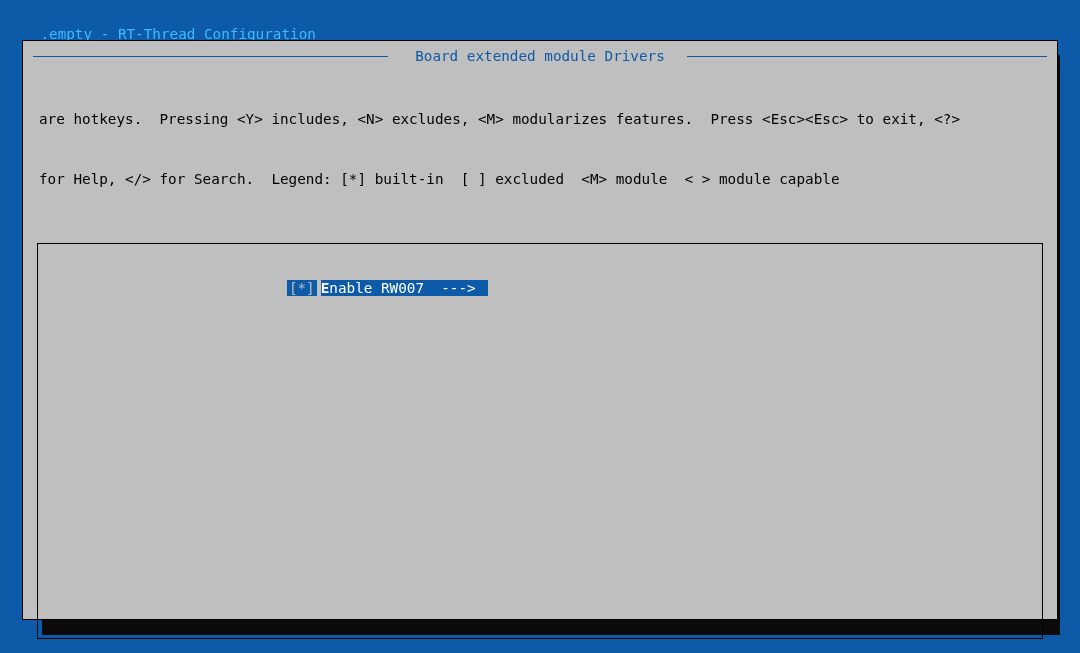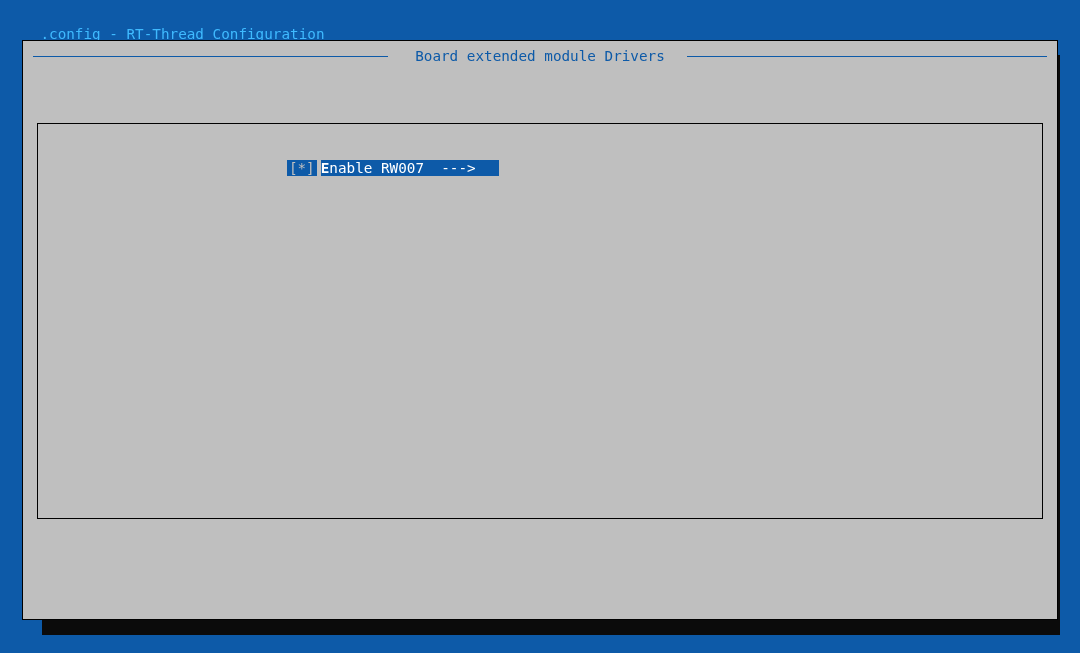--- a/index.html
+++ b/index.html
@@ -98,34 +98,34 @@
     padding: 0 2px;
   }
   .menu-row .gap {
     display: inline-block;
     width: 4px;
     background: #bfbfbf;
   }
   .menu-row .label-sel {
     background: #0d5aa8;
     color: #fff;
-    padding-right: 23px;
+    padding-right: 12px;
   }
   .menu-row .label-sel .hot {
     color: #fff;
     font-weight: bold;
   }
 </style>
 </head>
 <body>
 
 <div class="term">
 
   <div class="title-bar">
-    <span>.config - RT-Thread Configuration</span>
+    <span>.empty - RT-Thread Configuration</span>
   </div>
 
   <div class="breadcrumb">
     <span class="arr">→</span>
     <span>Hardware Drivers Config</span>
     <span class="arr">→</span>
     <span>Board extended module Drivers</span>
     <span class="tail-line"></span>
   </div>
 
@@ -133,20 +133,22 @@
 
   <div class="dialog">
 
     <div class="box-title-row">
       <span class="line-left"></span>
       <span class="box-title">Board extended module Drivers</span>
       <span class="line-right"></span>
     </div>
 
     <div class="help-text">
+      <div>are hotkeys.  Pressing &lt;Y&gt; includes, &lt;N&gt; excludes, &lt;M&gt; modularizes features.  Press &lt;Esc&gt;&lt;Esc&gt; to exit, &lt;?&gt;</div>
+      <div>for Help, &lt;/&gt; for Search.  Legend: [*] built-in  [ ] excluded  &lt;M&gt; module  &lt; &gt; module capable</div>
     </div>
 
     <div class="inner-box">
       <div class="menu-row">
         <span class="chk">[*]</span><span class="gap"> </span><span class="label-sel"><span class="hot">E</span><span>nable RW007  ---&gt;</span></span>
       </div>
     </div>
 
   </div>
 

